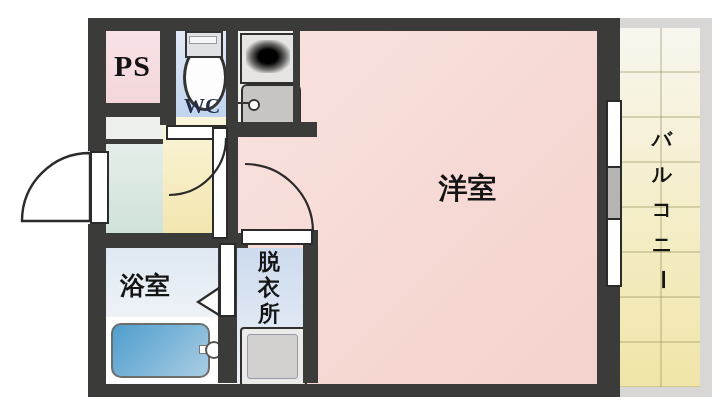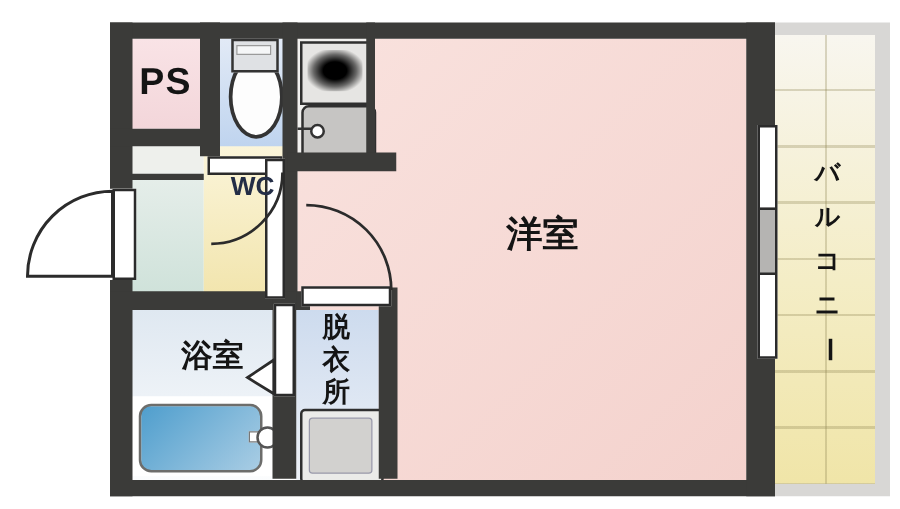--- a/index.html
+++ b/index.html
@@ -1,17 +1,17 @@
 <!DOCTYPE html>
 <html><head>
 <meta charset="utf-8">
 <style>
   html,body{margin:0;padding:0;background:#ffffff;}
   .plan{position:relative;width:720px;height:407px;background:#fff;overflow:hidden;
-        font-family:Liberation Sans, sans-serif;color:#141414;}
+        font-family:Liberation Serif, serif;color:#141414;}
   .abs{position:absolute;}
 
   
   .ps-room{left:105px;top:31px;width:55px;height:72px;background:linear-gradient(180deg,#f9e3e6,#f3d6da);}
   .wc-room{left:176px;top:31px;width:52px;height:94px;background:linear-gradient(180deg,#e2eaf6,#bcd2ee);}
   .main-room{left:238px;top:31px;width:359px;height:353px;background:linear-gradient(135deg,#f9e2de,#f4d2cd);}
   .kitchen{left:238px;top:31px;width:57px;height:93px;background:#f1f0ee;}
   .genkan-strip{left:105px;top:117px;width:58px;height:22px;background:#eef0ec;}
   .genkan{left:105px;top:139px;width:58px;height:96px;background:linear-gradient(180deg,#e6eeea,#cfe2da);}
   .hallway{left:163px;top:117px;width:65px;height:118px;background:linear-gradient(180deg,#fbf5da,#f2e5ae);}
@@ -65,24 +65,24 @@
   .main-door-leaf{left:241px;top:229px;width:68px;height:12px;}
   .bath-door-opening{left:219px;top:243px;width:13px;height:70px;}
 
   
   .window{left:606px;top:100px;width:12px;height:183px;background:#fff;border:2px solid #2b2b2b;}
   .win-mid{position:absolute;left:0;top:64px;width:100%;height:54px;background:#b5b4b2;border-top:2px solid #2b2b2b;border-bottom:2px solid #2b2b2b;box-sizing:border-box;}
 
   
   .lbl{position:absolute;font-weight:700;line-height:1.1;}
   .lbl-ps{left:105px;top:49px;width:55px;text-align:center;font-size:30px;letter-spacing:1px;}
-  .lbl-wc{left:176px;top:95px;width:52px;text-align:center;font-size:21px;color:#232d46;margin-top:43px;}
+  .lbl-wc{left:176px;top:95px;width:52px;text-align:center;font-size:21px;color:#232d46;}
   .lbl-genkan{left:100px;top:153px;font-size:31px;letter-spacing:1px;}
-  .lbl-main{left:405px;top:170px;width:125px;font-size:29px;font-weight:600;line-height:36px;}
-  .lbl-bath{left:120px;top:272px;width:75px;text-align:right;font-size:25px;}
+  .lbl-main{left:405px;top:170px;width:125px;text-align:center;font-size:29px;font-weight:600;line-height:36px;}
+  .lbl-bath{left:120px;top:272px;width:75px;text-align:left;font-size:25px;}
   .vtext{position:absolute;display:flex;flex-direction:column;align-items:center;font-weight:700;}
   .lbl-dress{left:255px;top:249px;width:28px;font-size:22px;line-height:26px;}
   .lbl-balcony{left:649px;top:122px;width:26px;font-size:20px;font-weight:600;line-height:35px;}
   .rot90{transform:rotate(90deg);}
 
   svg.overlay{position:absolute;left:0;top:0;pointer-events:none;}
 </style>
 </head>
 <body>
 

